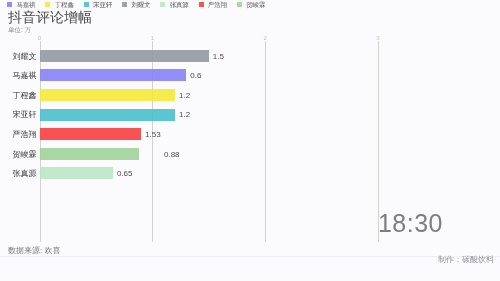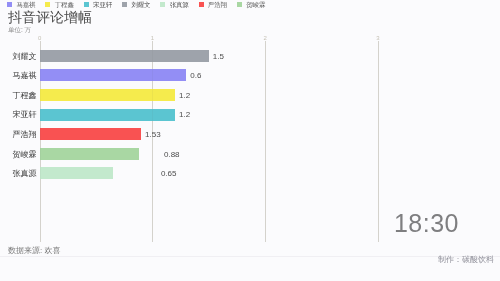--- a/index.html
+++ b/index.html
@@ -28,21 +28,21 @@
   #plot{position:absolute;left:0;top:0;width:500px;height:281px;}
   .gridline{position:absolute;width:1px;background:#dbd9d3;}
   .gridline-over{position:absolute;width:1px;background:rgba(90,88,82,0.055);}
   .ticklabel{position:absolute;font-size:6px;color:#c6c2b6;line-height:6px;transform:translateX(-50%);}
   .bar{position:absolute;height:12px;}
   .barlabel{position:absolute;font-size:8px;color:#4d4d4d;line-height:8px;white-space:nowrap;
             font-weight:400;}
   .catlabel{position:absolute;font-size:8px;color:#333;line-height:8px;white-space:nowrap;text-align:right;}
 
   
-  #timer{position:absolute;right:41px;top:211px;font-size:25px;color:#7e7e80;letter-spacing:0.5px;line-height:25px;}
+  #timer{position:absolute;right:57px;top:211px;font-size:25px;color:#7e7e80;letter-spacing:0.5px;line-height:25px;}
 
   
   #divider{position:absolute;left:0;top:256px;width:500px;height:1px;background:#f0eff3;}
   #source{position:absolute;left:8px;top:247px;font-size:8px;color:#787878;line-height:8px;}
   #credit{position:absolute;right:6px;top:256px;font-size:8px;color:#90909a;line-height:8px;}
 </style>
 </head>
 <body>
 
 <div id="stage">
@@ -102,21 +102,21 @@
       <div class="bar" style="left: 39.6px; top: 108.6px; width: 135.36px; height: 12px; background: rgb(91, 197, 209);"></div>
       <div class="barlabel" style="left: 178.96px; top: 111.4px;">1.2</div>
       <div class="catlabel" style="right: 463.4px; top: 111.4px;">宋亚轩</div>
       <div class="bar" style="left: 39.6px; top: 128.2px; width: 101.52px; height: 12px; background: rgb(249, 82, 82);"></div>
       <div class="barlabel" style="left: 145.12px; top: 131px;">1.53</div>
       <div class="catlabel" style="right: 463.4px; top: 131px;">严浩翔</div>
       <div class="bar" style="left: 39.6px; top: 147.8px; width: 99.264px; height: 12px; background: rgb(169, 215, 163);"></div>
       <div class="barlabel" style="left: 132px; top: 150.6px; margin-left: 32px;">0.88</div>
       <div class="catlabel" style="right: 463.4px; top: 150.6px;">贺峻霖</div>
       <div class="bar" style="left: 39.6px; top: 167.4px; width: 73.32px; height: 12px; background: rgb(195, 233, 205);"></div>
-      <div class="barlabel" style="left: 116.92px; top: 170.2px; margin-left: 44px;">0.65</div>
+      <div class="barlabel" style="left: 116.92px; top: 170.2px;">0.65</div>
       <div class="catlabel" style="right: 463.4px; top: 170.2px;">张真源</div>
       <div class="gridline-over" style="left: 39.6px; top: 41px; height: 200.5px;"></div>
       <div class="gridline-over" style="left: 152.4px; top: 41px; height: 200.5px;"></div>
       <div class="gridline-over" style="left: 265.2px; top: 41px; height: 200.5px;"></div>
       <div class="gridline-over" style="left: 378px; top: 41px; height: 200.5px;"></div>
     </div>
 
   <div id="timer">18:30</div>
 
   <div id="divider"></div>

